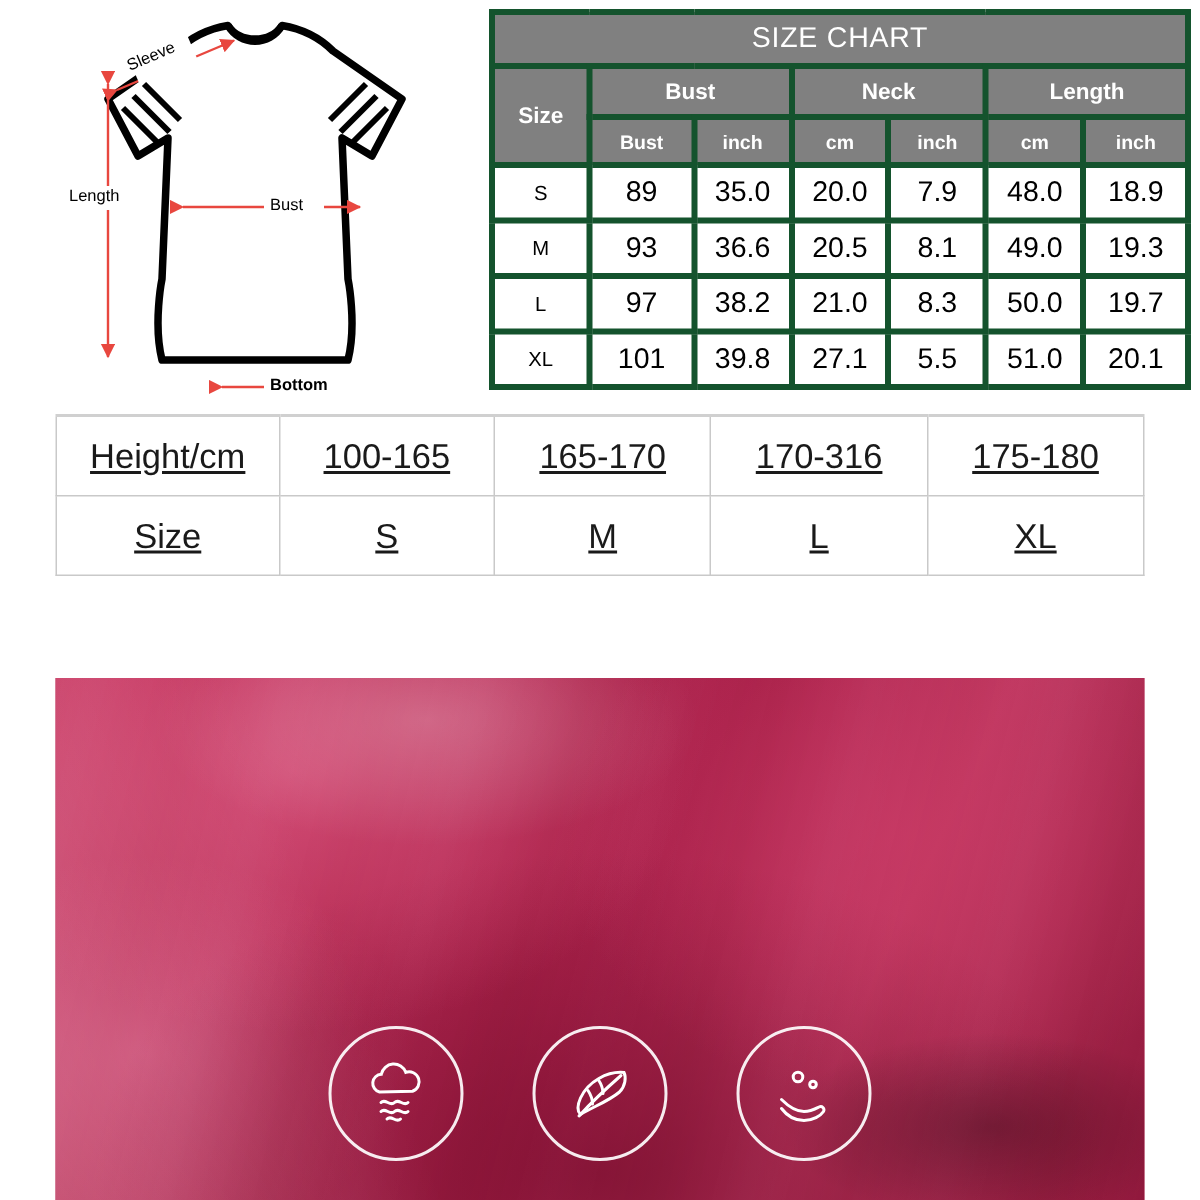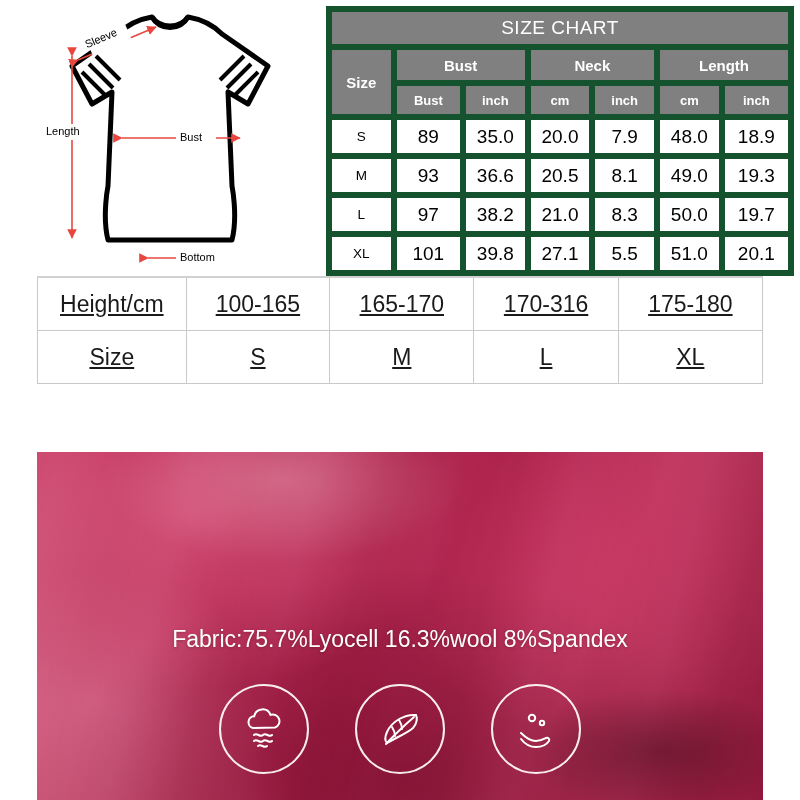--- a/index.html
+++ b/index.html
@@ -37,21 +37,21 @@
     top: 6px;
     width: 468px;
     height: 256px;
   }
   table.size-chart {
     border-collapse: collapse;
     width: 100%;
     table-layout: fixed;
   }
   table.size-chart th, table.size-chart td {
-    border: 6px solid #14532d;
+    border: 4px solid #14532d;
     text-align: center;
     font-family: "Liberation Sans", sans-serif;
   }
   .sc-title {
     background: #808080;
     color: #ffffff;
     font-size: 19px;
     font-weight: normal;
     height: 30px;
     letter-spacing: 0.5px;
@@ -219,21 +219,21 @@
       <line x1="148" y1="258" x2="224" y2="258" stroke="#e8473f" stroke-width="1.6" marker-start="url(#arS)" marker-end="url(#ar)"></line>
 
       <rect x="88" y="32" width="42" height="16" fill="#ffffff" transform="rotate(-23 109 40)"></rect>
       <rect x="44" y="124" width="48" height="16" fill="#ffffff"></rect>
       <rect x="176" y="130" width="40" height="16" fill="#ffffff"></rect>
       <rect x="176" y="250" width="52" height="16" fill="#ffffff"></rect>
     </svg>
     <div style="position:absolute;left:84px;top:32px;transform:rotate(-23deg);font-size:11px;color:#000;">Sleeve</div>
     <div style="position:absolute;left:46px;top:125px;font-size:11px;color:#000;">Length</div>
     <div style="position:absolute;left:180px;top:131px;font-size:11px;color:#000;">Bust</div>
-    <div style="position:absolute;left:180px;top:251px;font-size:11px;color:#000;">Bottom</div>
+    <div style="position:absolute;left:180px;top:251px;font-size:11px;color:#000;font-weight:bold;">Bottom</div>
   </div>
 
   <div class="size-chart-wrap">
     <table class="size-chart">
       <colgroup>
         <col style="width:14%">
           <col style="width:15%">
           <col style="width:14%">
         <col style="width:14%">
           <col style="width:14%">
@@ -327,21 +327,20 @@
       </tr>
     </tbody>
   </table>
 </div>
 
 <div class="fabric">
   <div class="grad1"></div>
   <div class="folds"></div>
   <div class="sheen"></div>
 
-  <div class="fabric-text">Fabric:75.7%Lyocell 16.3%wool 8%Spandex</div>
 
   <div class="icon-row">
     <div class="feat-icon">
       <svg width="50" height="50" viewBox="0 0 50 50" xmlns="http://www.w3.org/2000/svg" fill="none" stroke="#ffffff" stroke-width="2" stroke-linecap="round">
         <path d="M14 24 a6 6 0 0 1 1.2 -11.8 a8.5 8.5 0 0 1 16.3 -1.3 a6.5 6.5 0 0 1 4.5 12.6 z"></path>
         <path d="M15 31 c3 -3 6 3 9 0 c3 -3 6 3 9 0"></path>
         <path d="M15 37 c3 -3 6 3 9 0 c3 -3 6 3 9 0"></path>
         <path d="M19 42 c3 -3 6 3 9 0"></path>
       </svg>
     </div>

